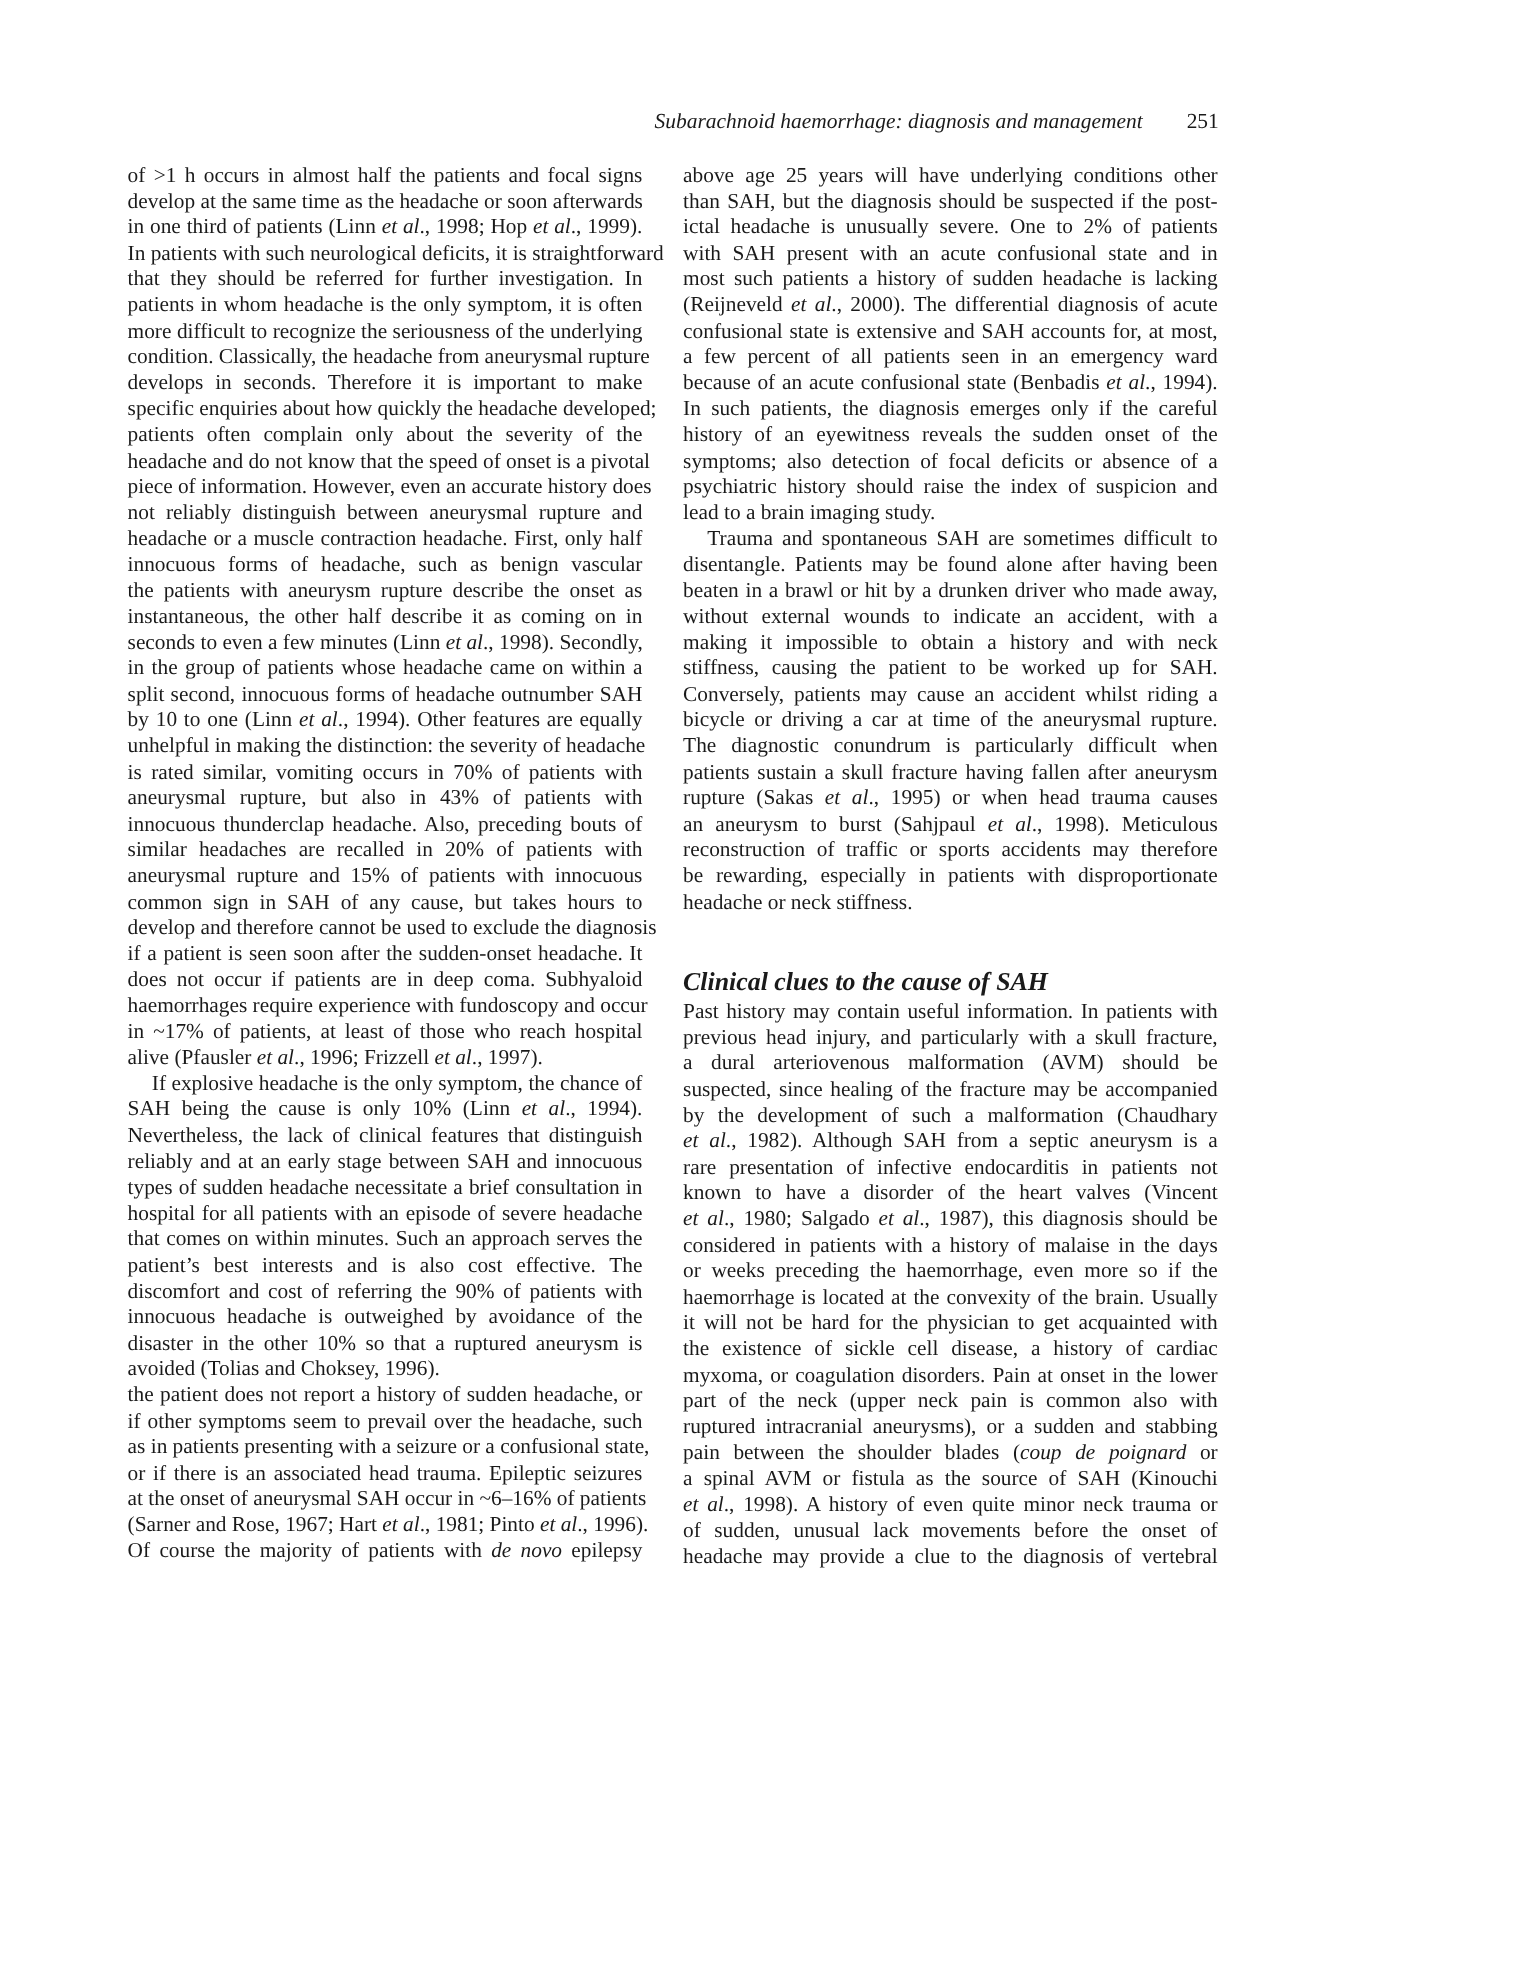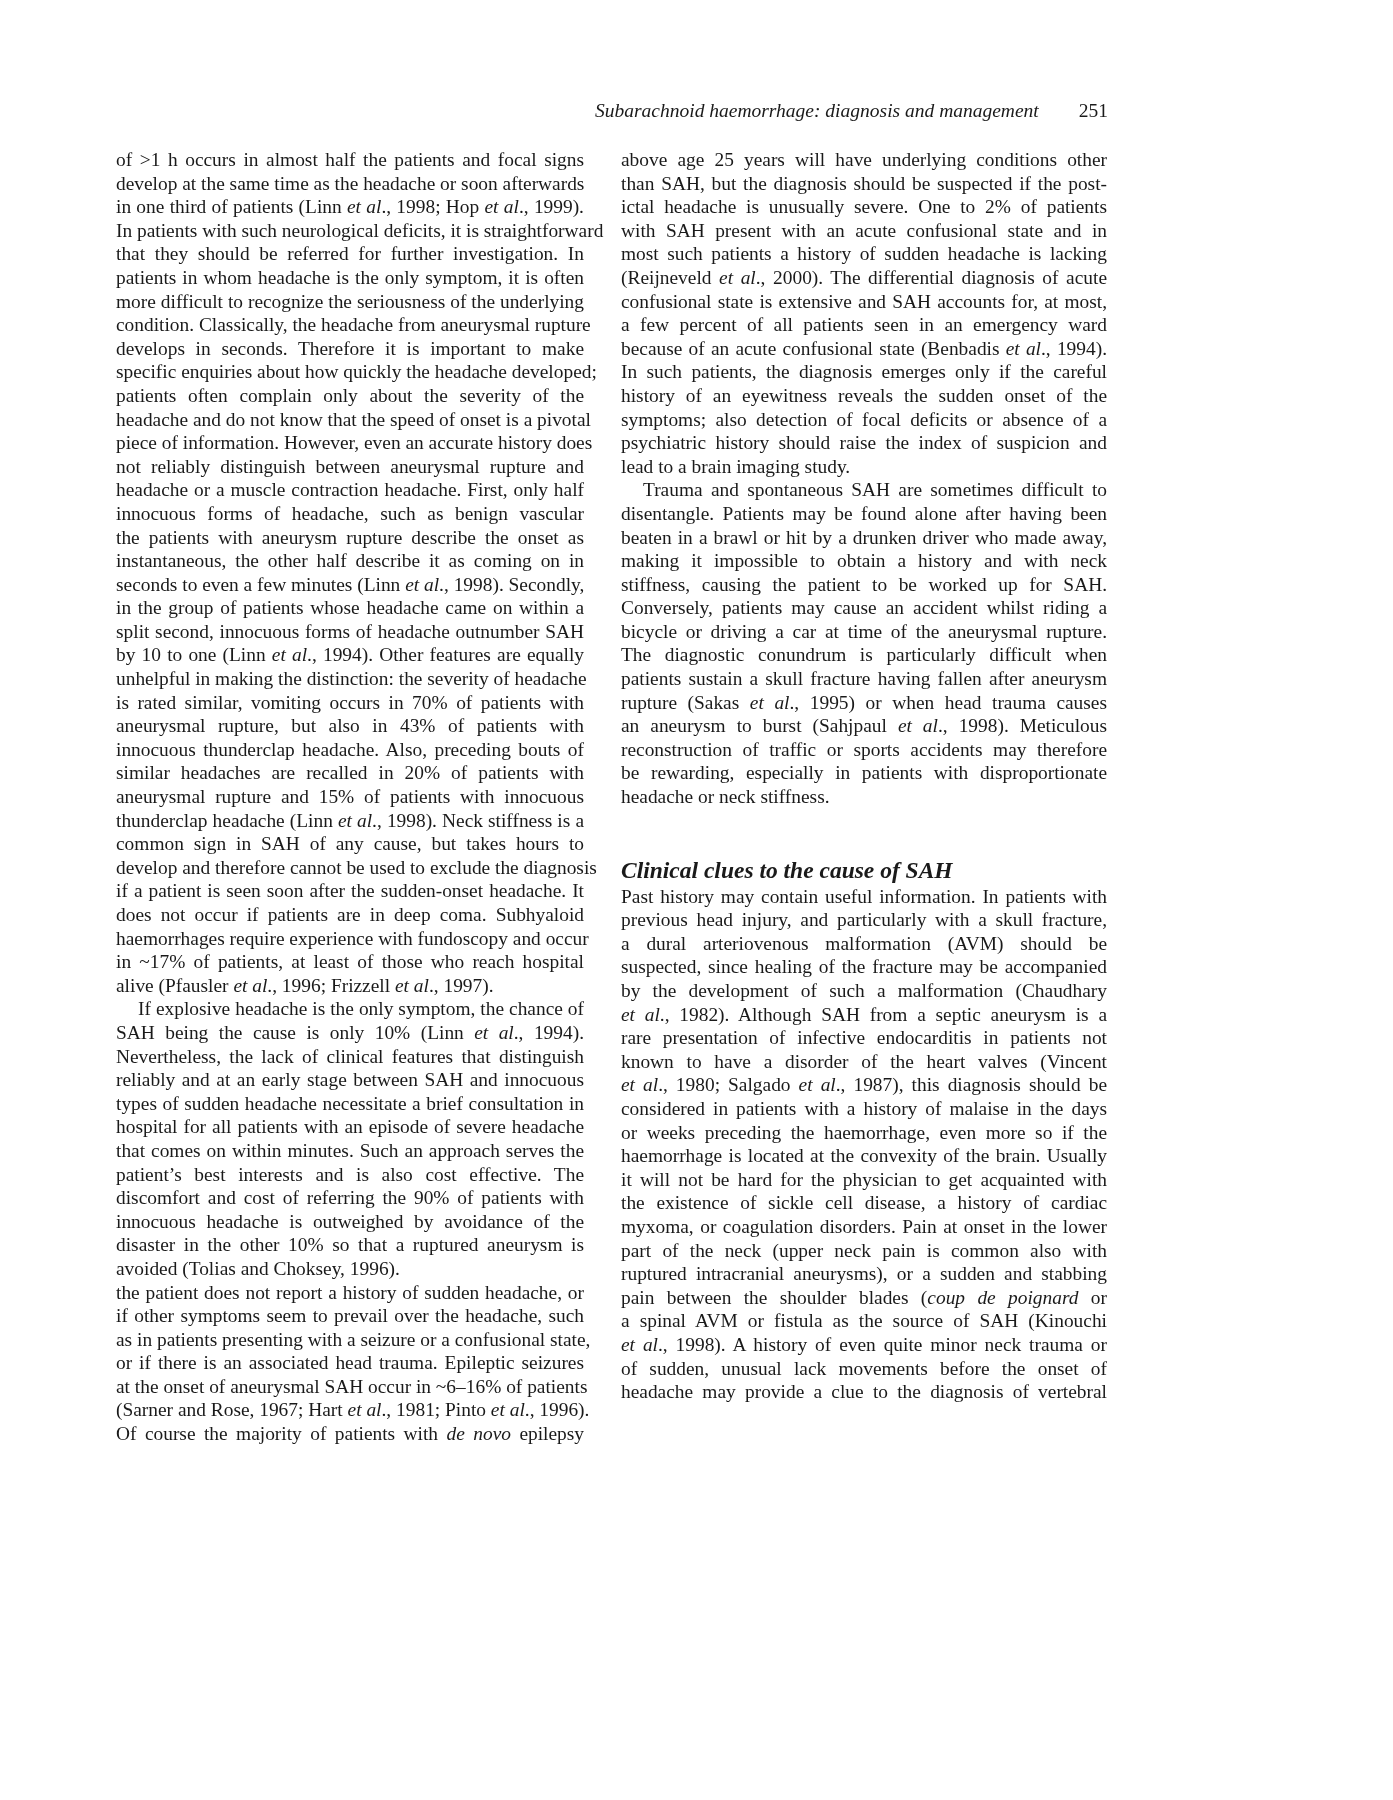--- a/index.html
+++ b/index.html
@@ -50,21 +50,20 @@
     <div class="line">seconds to even a few minutes (Linn <i>et al</i>., 1998). Secondly,</div>
     <div class="line">in the group of patients whose headache came on within a</div>
     <div class="line">split second, innocuous forms of headache outnumber SAH</div>
     <div class="line">by 10 to one (Linn <i>et al</i>., 1994). Other features are equally</div>
     <div class="line">unhelpful in making the distinction: the severity of headache</div>
     <div class="line">is rated similar, vomiting occurs in 70% of patients with</div>
     <div class="line">aneurysmal rupture, but also in 43% of patients with</div>
     <div class="line">innocuous thunderclap headache. Also, preceding bouts of</div>
     <div class="line">similar headaches are recalled in 20% of patients with</div>
     <div class="line">aneurysmal rupture and 15% of patients with innocuous</div>
-    <div class="line">thunderclap headache (Linn <i>et al</i>., 1998). Neck stiffness is a</div>
     <div class="line">common sign in SAH of any cause, but takes hours to</div>
     <div class="line">develop and therefore cannot be used to exclude the diagnosis</div>
     <div class="line">if a patient is seen soon after the sudden-onset headache. It</div>
     <div class="line">does not occur if patients are in deep coma. Subhyaloid</div>
     <div class="line">haemorrhages require experience with fundoscopy and occur</div>
     <div class="line">in ~17% of patients, at least of those who reach hospital</div>
     <div class="line last">alive (Pfausler <i>et al</i>., 1996; Frizzell <i>et al</i>., 1997).</div>
     <div class="line indent">If explosive headache is the only symptom, the chance of</div>
     <div class="line">SAH being the cause is only 10% (Linn <i>et al</i>., 1994).</div>
     <div class="line">Nevertheless, the lack of clinical features that distinguish</div>
@@ -98,20 +97,21 @@
       <div class="line">a few percent of all patients seen in an emergency ward</div>
       <div class="line">because of an acute confusional state (Benbadis <i>et al</i>., 1994).</div>
       <div class="line">In such patients, the diagnosis emerges only if the careful</div>
       <div class="line">history of an eyewitness reveals the sudden onset of the</div>
       <div class="line">symptoms; also detection of focal deficits or absence of a</div>
       <div class="line">psychiatric history should raise the index of suspicion and</div>
       <div class="line last">lead to a brain imaging study.</div>
       <div class="line indent">Trauma and spontaneous SAH are sometimes difficult to</div>
       <div class="line">disentangle. Patients may be found alone after having been</div>
       <div class="line">beaten in a brawl or hit by a drunken driver who made away,</div>
+      <div class="line">without external wounds to indicate an accident, with a</div>
       <div class="line">making it impossible to obtain a history and with neck</div>
       <div class="line">stiffness, causing the patient to be worked up for SAH.</div>
       <div class="line">Conversely, patients may cause an accident whilst riding a</div>
       <div class="line">bicycle or driving a car at time of the aneurysmal rupture.</div>
       <div class="line">The diagnostic conundrum is particularly difficult when</div>
       <div class="line">patients sustain a skull fracture having fallen after aneurysm</div>
       <div class="line">rupture (Sakas <i>et al</i>., 1995) or when head trauma causes</div>
       <div class="line">an aneurysm to burst (Sahjpaul <i>et al</i>., 1998). Meticulous</div>
       <div class="line">reconstruction of traffic or sports accidents may therefore</div>
       <div class="line">be rewarding, especially in patients with disproportionate</div>

